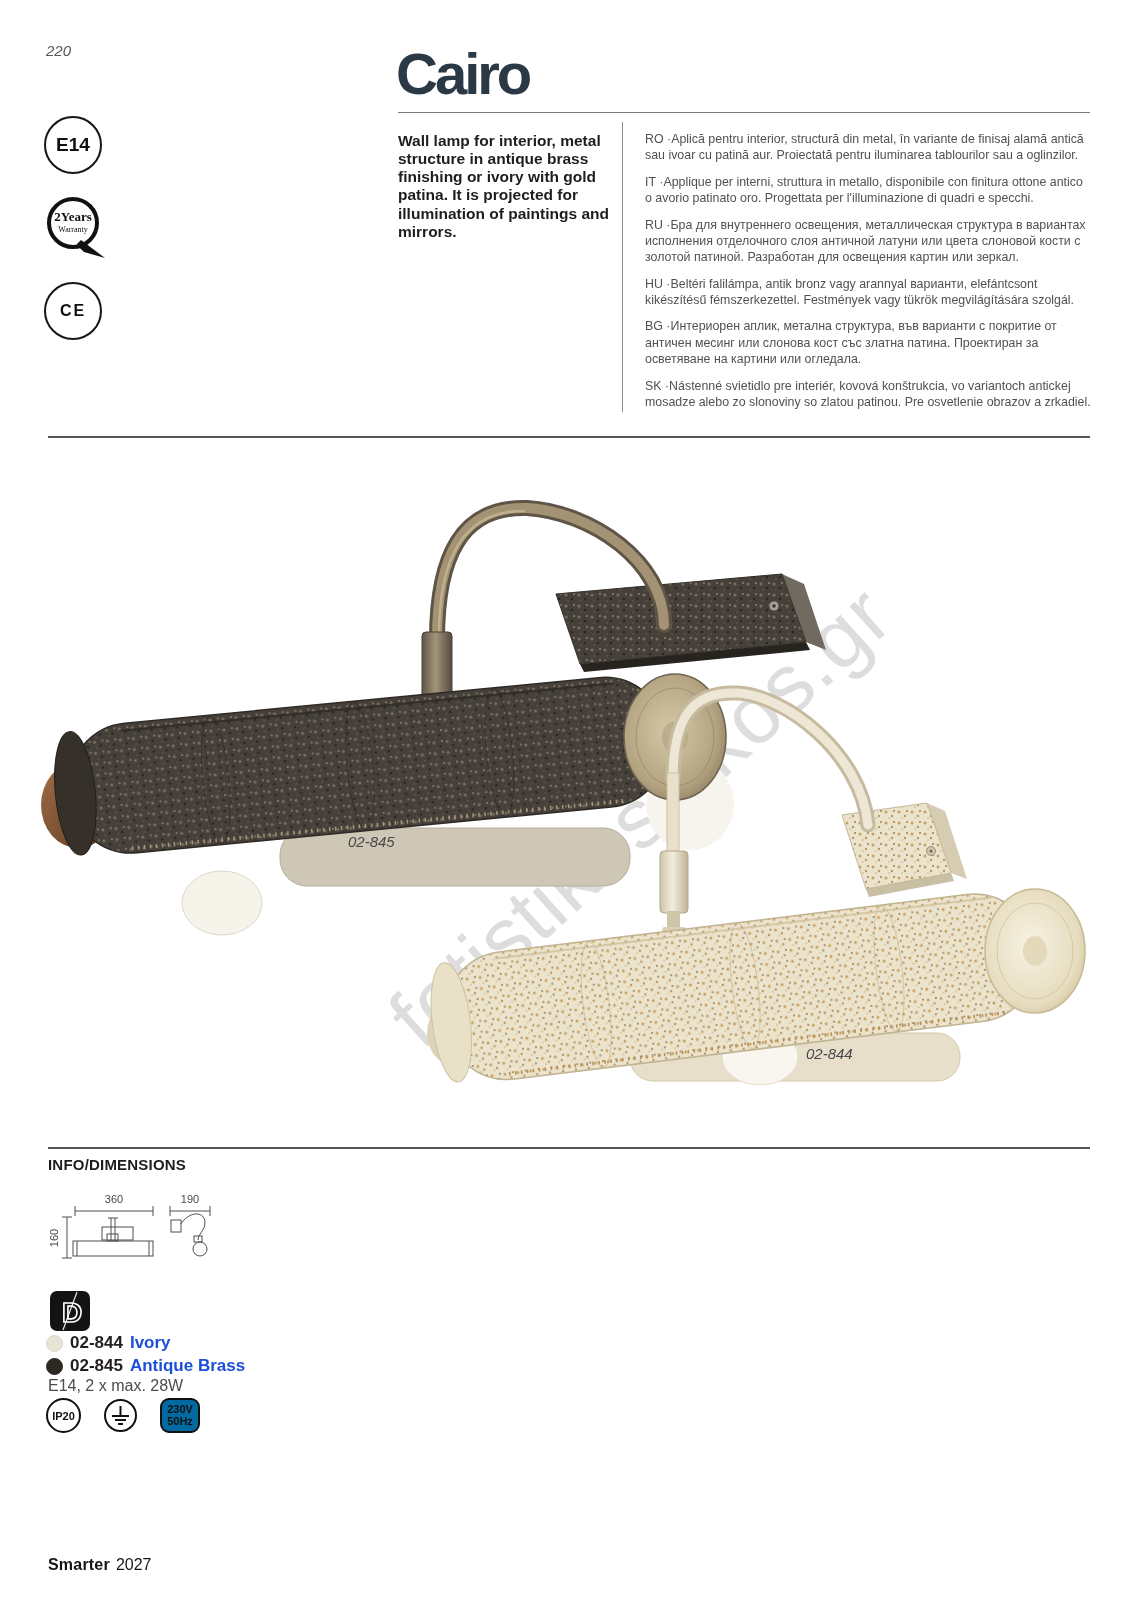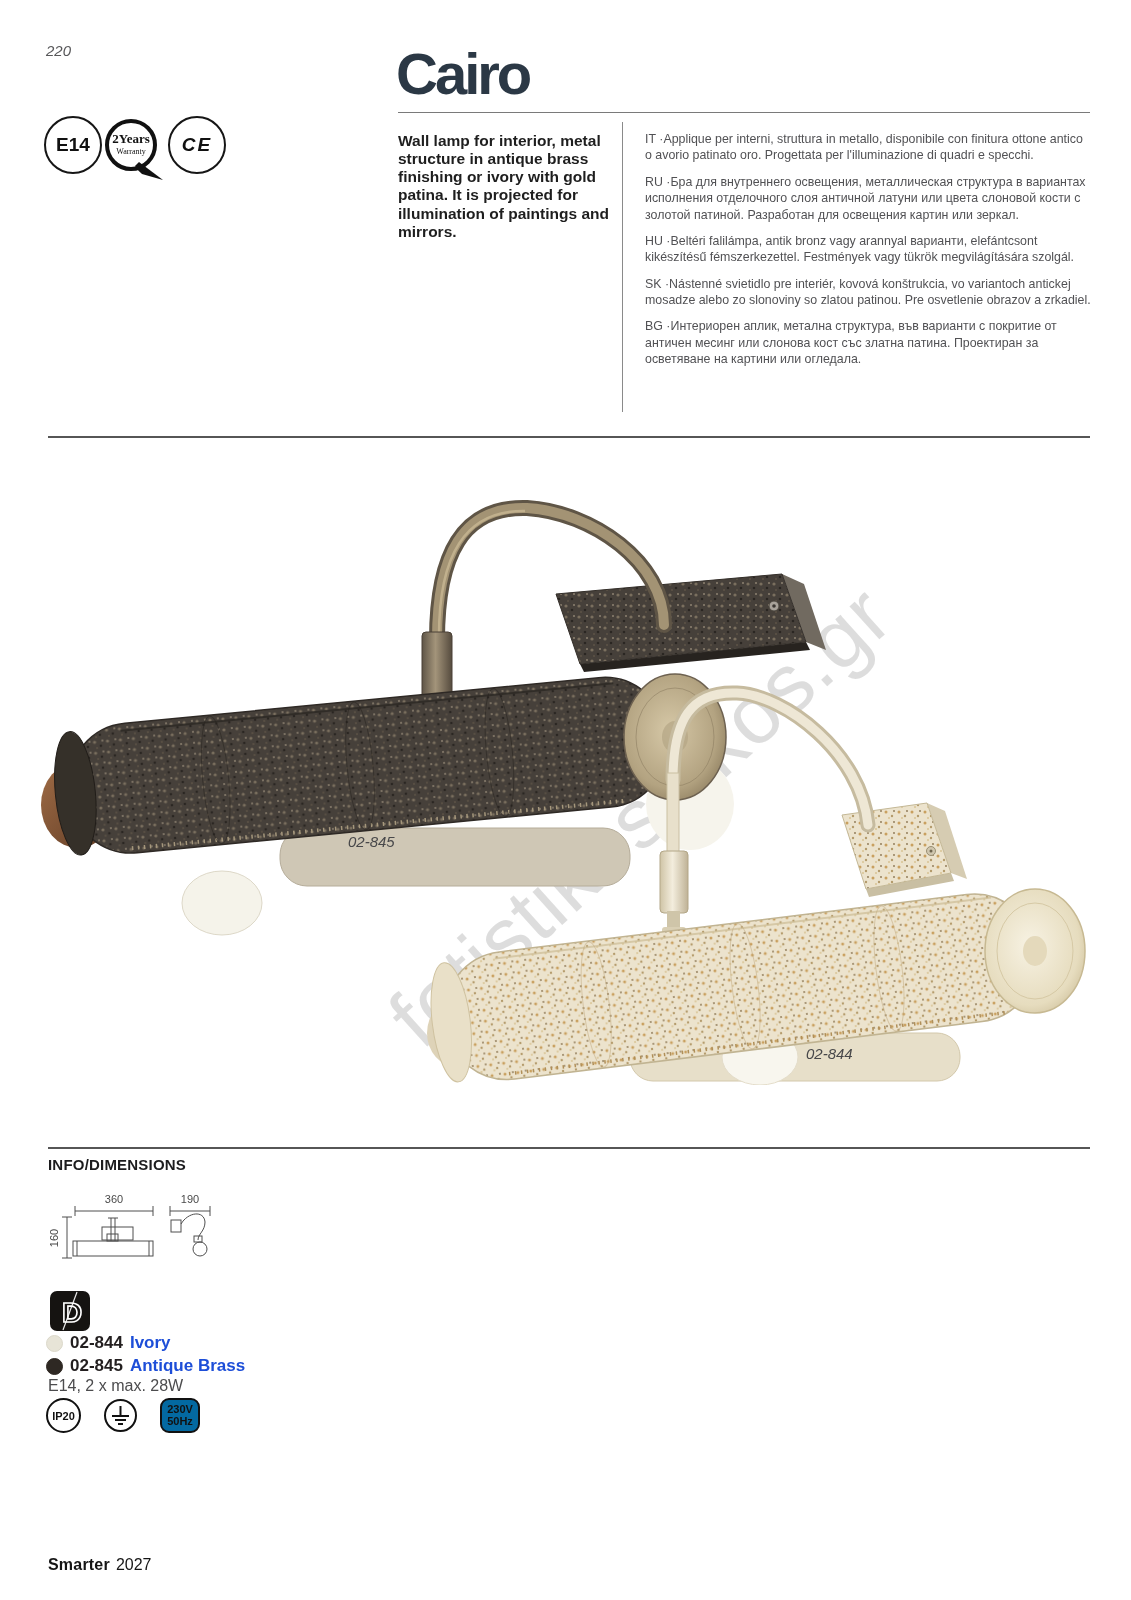--- a/index.html
+++ b/index.html
@@ -6,25 +6,25 @@
   body{
     width:1131px;height:1600px;position:relative;background:#ffffff;
     font-family:"Liberation Sans",sans-serif;overflow:hidden;color:#222;
   }
   .abs{position:absolute;}
 
   
   .page-number{left:46px;top:42px;font-size:15px;font-style:italic;color:#58585a;}
   .brand-title{left:396px;top:40px;font-size:58px;font-weight:bold;letter-spacing:-3px;color:#2b3845;}
   .title-rule{left:398px;top:112px;width:692px;height:0;border-top:1.5px solid #7a7a7a;}
-  .badges{left:44px;top:116px;display:flex;gap:0;align-items:flex-start;}
+  .badges{left:44px;top:116px;display:flex;gap:20px;align-items:flex-start;flex-direction:column;}
   .badge-circle{width:54px;height:54px;border:2.5px solid #161616;border-radius:50%;
     display:flex;align-items:center;justify-content:center;background:#fff;}
   .badge-circle span{font-weight:bold;font-size:19px;color:#111;letter-spacing:0;}
-  .badge-ce span{font-size:19px;letter-spacing:2px;font-style:italic;}
+  .badge-ce span{font-size:16px;letter-spacing:2px;}
   .desc-en{left:398px;top:132px;width:228px;font-size:15.5px;font-weight:bold;line-height:1.17;color:#1e1e1e;}
   .col-divider{left:622px;top:122px;width:0;height:290px;border-left:1px solid #8a8a8a;}
   .translations{left:645px;top:131px;width:447px;}
   .tl{font-size:12.4px;line-height:1.32;color:#515154;margin:0 0 10px 0;}
   .tl-lang::after{content:" \00b7 ";}
 
   
   .rule-wide{left:48px;width:1042px;height:0;border-top:2px solid #565656;}
   .rule-1{top:436px;}
   .rule-2{top:1147px;}
@@ -87,25 +87,26 @@
 </div>
 
 <div class="abs brand-title">Cairo</div>
 <div class="abs title-rule"></div>
 
 <div class="abs desc-en">Wall lamp for interior, metal structure in antique brass finishing or ivory with gold patina. It is projected for illumination of paintings and mirrors.</div>
 
 <div class="abs col-divider"></div>
 
 <div class="abs translations">
+  <p class="tl"><span class="tl-lang">RO</span><span>Aplică pentru interior, structură din metal, în variante de finisaj alamă antică sau ivoar cu patină aur. Proiectată pentru iluminarea tablourilor sau a oglinzilor.</span></p>
   <p class="tl"><span class="tl-lang">IT</span><span>Applique per interni, struttura in metallo, disponibile con finitura ottone antico o avorio patinato oro. Progettata per l'illuminazione di quadri e specchi.</span></p>
   <p class="tl"><span class="tl-lang">RU</span><span>Бра для внутреннего освещения, металлическая структура в вариантах исполнения отделочного слоя античной латуни или цвета слоновой кости с золотой патиной. Разработан для освещения картин или зеркал.</span></p>
   <p class="tl"><span class="tl-lang">HU</span><span>Beltéri falilámpa, antik bronz vagy arannyal варианти, elefántcsont kikészítésű fémszerkezettel. Festmények vagy tükrök megvilágítására szolgál.</span></p>
+  <p class="tl"><span class="tl-lang">BG</span><span>Интериорен аплик, метална структура, във варианти с покритие от античен месинг или слонова кост със златна патина. Проектиран за осветяване на картини или огледала.</span></p>
   <p class="tl"><span class="tl-lang">SK</span><span>Nástenné svietidlo pre interiér, kovová konštrukcia, vo variantoch antickej mosadze alebo zo slonoviny so zlatou patinou. Pre osvetlenie obrazov a zrkadiel.</span></p>
-  <p class="tl"><span class="tl-lang">BG</span><span>Интериорен аплик, метална структура, във варианти с покритие от античен месинг или слонова кост със златна патина. Проектиран за осветяване на картини или огледала.</span></p>
 </div>
 
 <div class="abs rule-wide rule-1"></div>
 
 <div class="abs watermark">fotistikosoikos.gr</div>
 
 <svg class="abs lamp-svg-1" width="800" height="500" viewBox="0 0 800 500">
   <defs>
     <pattern id="pd" width="13" height="11" patternUnits="userSpaceOnUse">
       <rect width="13" height="11" fill="#46403a"></rect>

